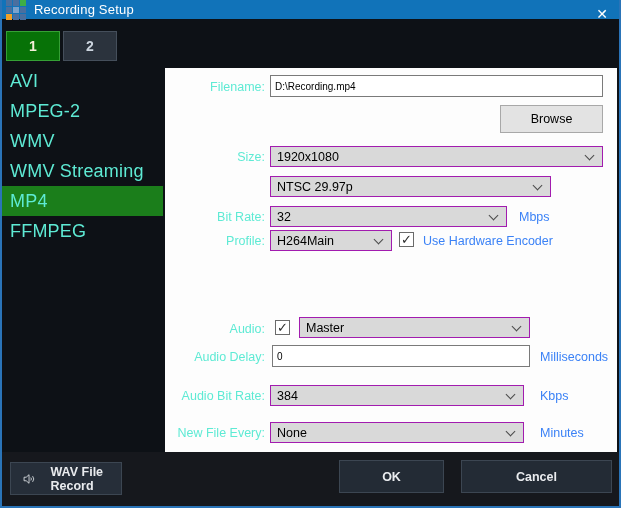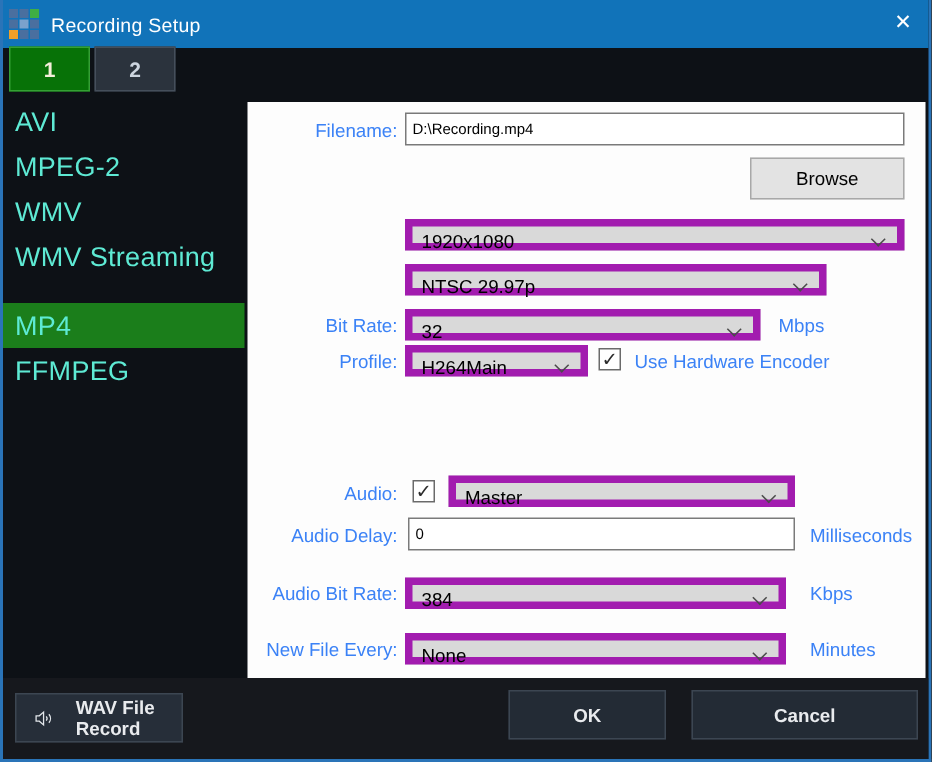--- a/index.html
+++ b/index.html
@@ -7,21 +7,21 @@
   body { font-family:"Liberation Sans", sans-serif; }
 
   .window {
     position:relative; width:621px; height:508px;
     background:#0d1116; overflow:hidden;
     border:2px solid #2a74b8; border-top:none;
   }
 
   
   .titlebar {
-    position:absolute; left:-2px; top:0; width:621px; height:32px;
+    position:absolute; left:-2px; top:0; width:621px; height:19px;
     background:#1173b9; display:flex; align-items:center;
   }
   .app-icon {
     width:20px; height:20px; margin-left:6px;
     display:grid; grid-template-columns:repeat(3,6px); grid-template-rows:repeat(3,6px);
     gap:1px;
   }
   .app-icon span { width:6px; height:6px; display:block; }
   .title { color:#ffffff; font-size:13px; margin-left:8px; letter-spacing:.2px; }
   .close-btn {
@@ -38,40 +38,40 @@
   }
   .tab.t1 { left:4px;  background:#077207; border:1px solid #35a035; color:#f4efda; }
   .tab.t2 { left:61px; background:#2b333d; border:1px solid #454f5b; color:#ccd5df; }
 
   
   .sidebar { position:absolute; left:0; top:66px; width:161px; }
   .sidebar .item {
     height:30px; line-height:30px; padding-left:8px;
     color:#5eead4; font-size:18px; list-style:none; letter-spacing:.2px;
   }
-  .sidebar .item.active { background:#1b7e1b;margin-top:16px; }
+  .sidebar .item.active { background:#1b7e1b; }
 
   
   .panel { position:absolute; left:163px; top:68px; width:452px; height:385px; background:#fdfdfd; }
 
   
   .flabel {
     position:absolute; left:100px; width:163px; text-align:right;
-    font-size:12.5px; color:#3b82f6; height:16px; line-height:16px;
+    font-size:12.5px; color:#5eead4; height:16px; line-height:16px;
   }
   .unit { position:absolute; font-size:12.5px; color:#3b82f6; height:16px; line-height:16px; }
 
   .textbox {
     position:absolute; height:22px; background:#ffffff; border:1px solid #7a7a7a;
     font-family:"Liberation Sans", sans-serif; font-size:10px; color:#000;
     padding:0 4px; outline:none;
   }
 
   .combo {
-    position:absolute; height:21px; background:#d9d9d9; border:5px solid #a21caf;
+    position:absolute; height:21px; background:#d9d9d9; border:1px solid #a21caf;
     font-size:12.5px; color:#000;
   }
   .combo .combo-text { position:absolute; left:6px; top:2px; line-height:16px; }
   .combo .chev {
     position:absolute; right:9px; top:5px; width:7px; height:7px;
     border-right:1px solid #4b4b4b; border-bottom:1px solid #4b4b4b;
     transform:rotate(45deg);
   }
 
   .checkbox {
@@ -131,20 +131,21 @@
     <li class="item">FFMPEG</li>
   </ul>
 
   <div class="panel"></div>
 
   <div class="flabel" style="top:79px;">Filename:</div>
   <input class="textbox" style="left: 268px; top: 75px; width: 333px;" value="D:\Recording.mp4">
 
   <div class="browse-btn">Browse</div>
 
+  <div class="flabel" style="top:149px;">Size:</div>
   <div class="combo" style="left:268px; top:146px; width:333px;">
     <span class="combo-text">1920x1080</span>
     <span class="chev"></span>
   </div>
 
   <div class="combo" style="left:268px; top:176px; width:281px;">
     <span class="combo-text">NTSC 29.97p</span>
     <span class="chev"></span>
   </div>
 

